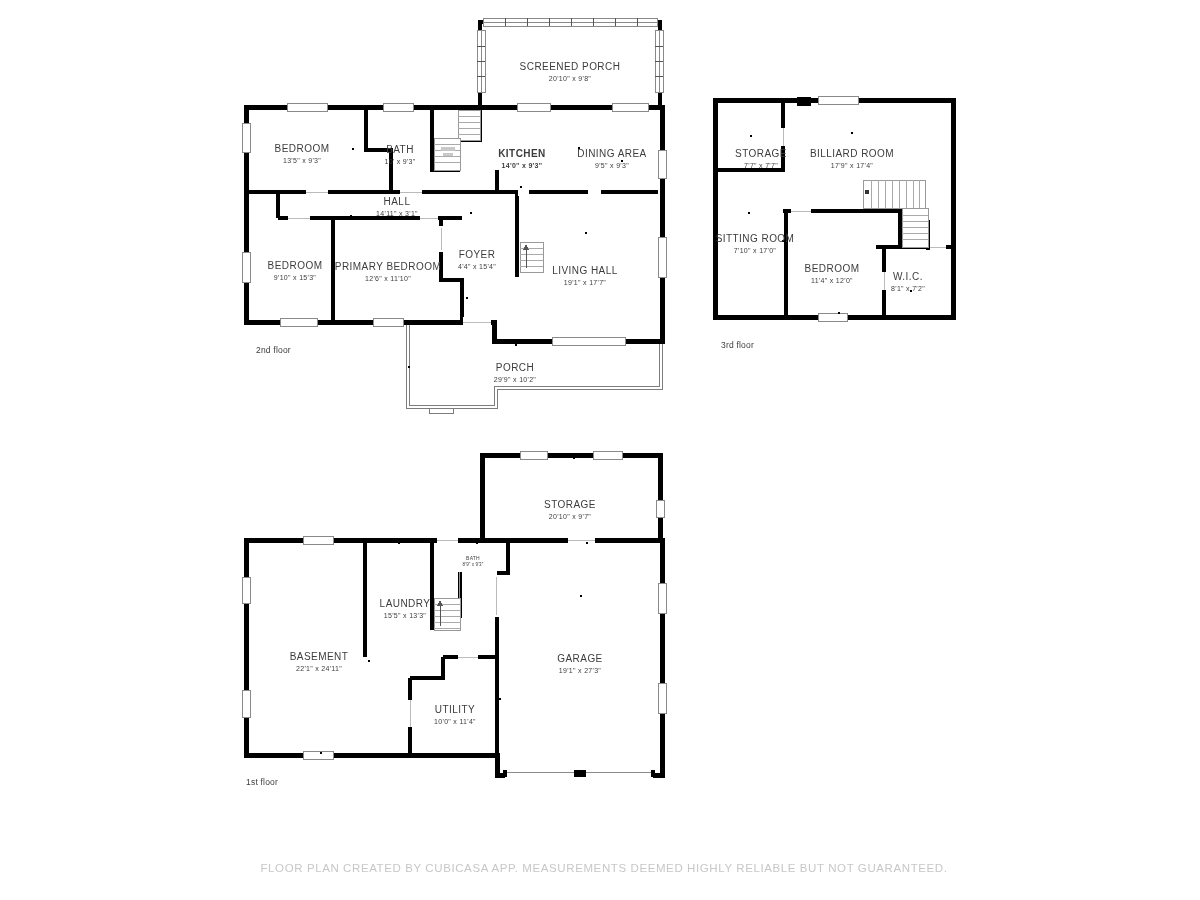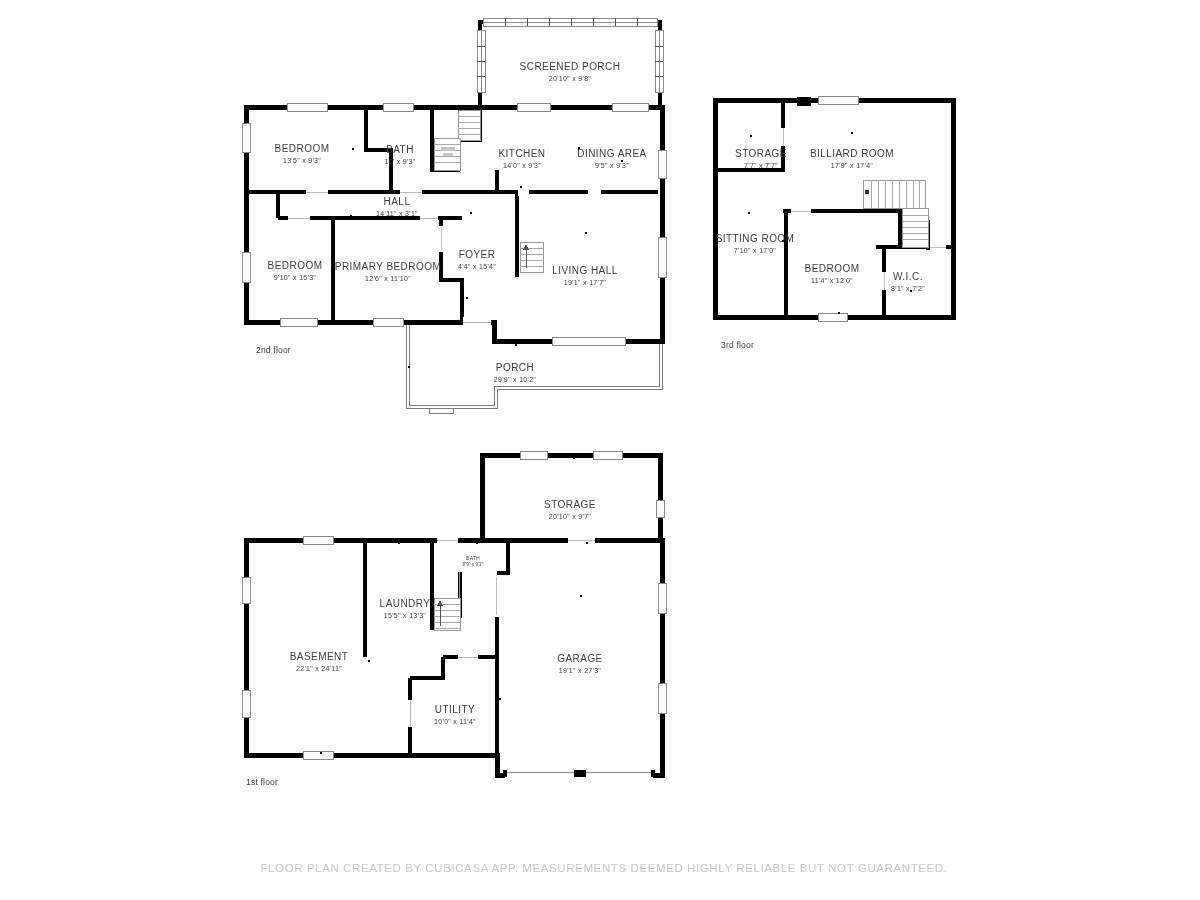--- a/index.html
+++ b/index.html
@@ -268,21 +268,21 @@
     <span class="dm">20'10" x 9'8"</span>
   </div>
   <div class="room-label" style="left:302px;top:153px;">
     <span class="nm">BEDROOM</span>
     <span class="dm">13'5" x 9'3"</span>
   </div>
   <div class="room-label" style="left:400px;top:154px;">
     <span class="nm">BATH</span>
     <span class="dm">10' x 9'3"</span>
   </div>
-  <div class="room-label" style="left:522px;top:158px;">
+  <div class="room-label" style="left:522px;top:158px;font-weight:bold;">
     <span class="nm">KITCHEN</span>
     <span class="dm">14'0" x 9'3"</span>
   </div>
   <div class="room-label" style="left:612px;top:158px;">
     <span class="nm">DINING AREA</span>
     <span class="dm">9'5" x 9'3"</span>
   </div>
   <div class="room-label" style="left:397px;top:206px;">
     <span class="nm">HALL</span>
     <span class="dm">14'11" x 3'1"</span>

